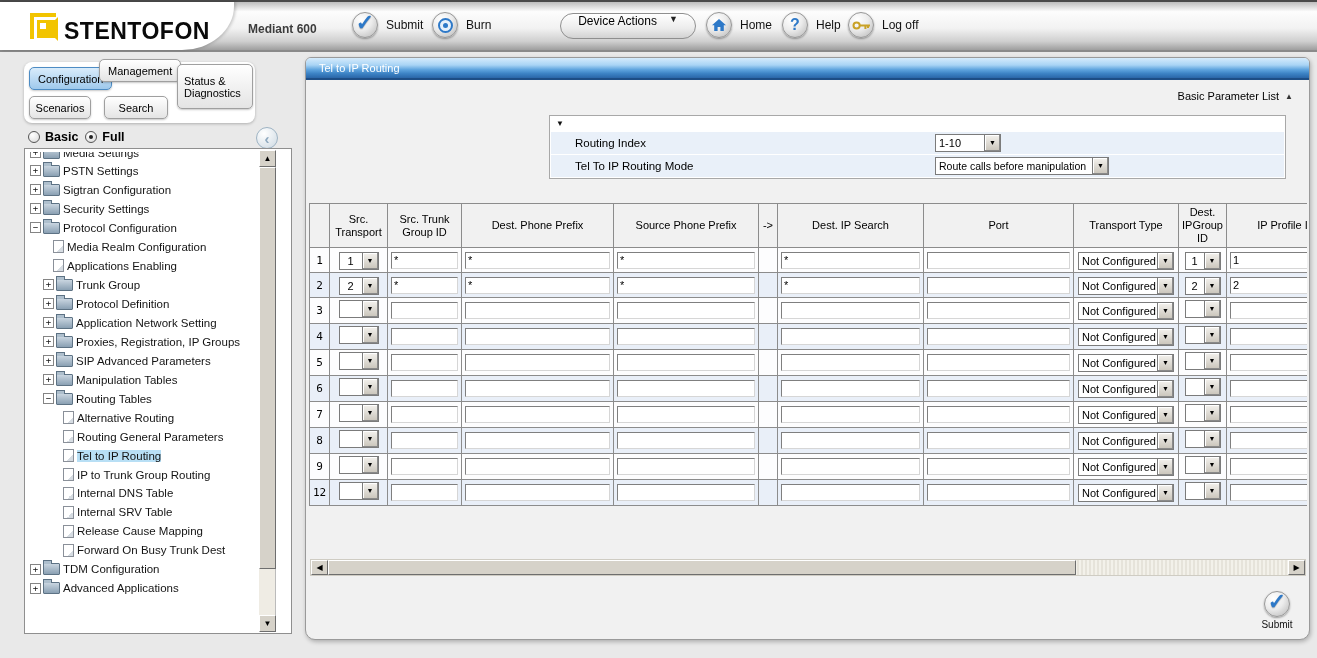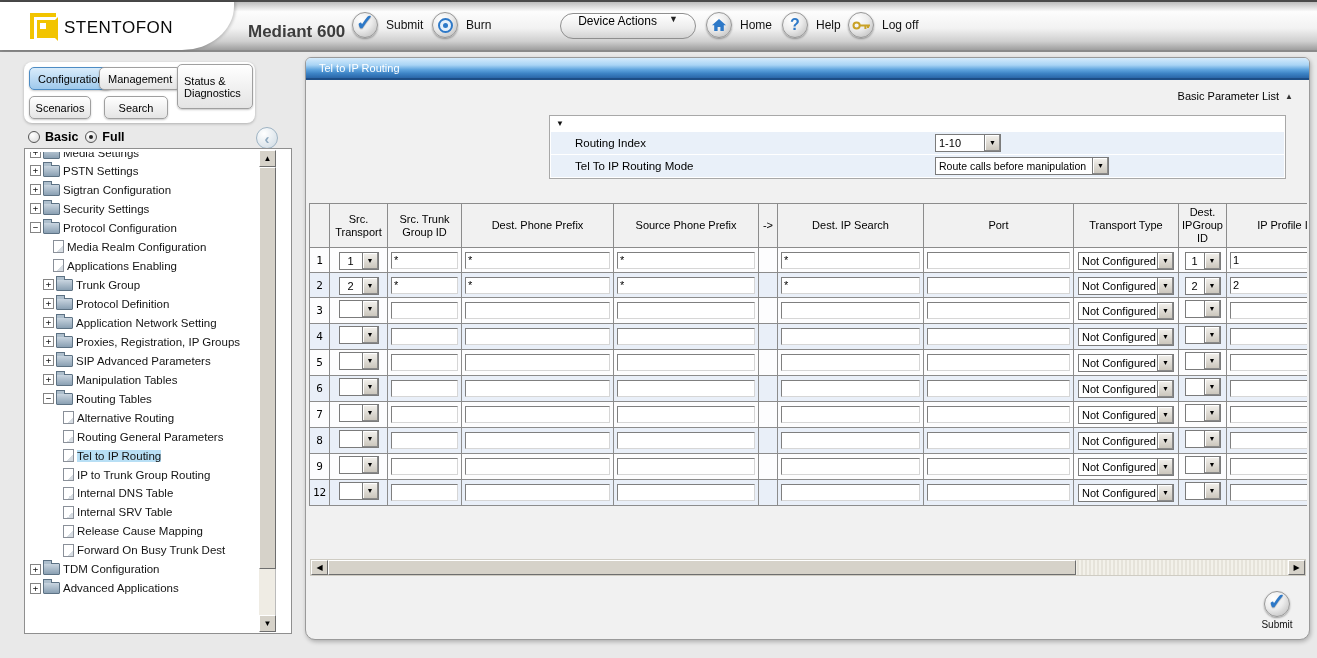--- a/index.html
+++ b/index.html
@@ -8,22 +8,22 @@
 
   
   .toolbar{position:absolute;left:0;top:0;width:1317px;height:52px;
     background:linear-gradient(180deg,#bdbdbd 0%,#fdfdfd 20%,#f2f2f2 55%,#cfcfcf 82%,#9e9e9e 100%);
     border-top:2px solid #4a4a4a;border-bottom:2px solid #8a8a8a;}
   .brand-plate{position:absolute;left:0;top:0;width:234px;height:48px;background:#fff;
     border-bottom-right-radius:52px 44px;box-shadow:2px 0 3px rgba(0,0,0,.18);}
   .brand-logo{position:absolute;left:30px;top:11px;width:26px;height:26px;background:var(--brand-yellow);}
   .brand-logo::before{content:"";position:absolute;left:4px;top:4px;width:18px;height:18px;border:3px solid #fff;border-right-color:var(--brand-yellow);}
   .brand-logo::after{content:"";position:absolute;left:10px;top:10px;width:6px;height:6px;background:#fff;}
-  .brand-text{position:absolute;left:64px;top:16px;font-size:17px;font-weight:400;letter-spacing:.5px;color:#0a0a0a;}
-  .device-name{position:absolute;left:248px;top:20px;font-size:17px;font-weight:bold;color:#3c3c3c;}
+  .brand-text{position:absolute;left:64px;top:16px;font-size:23px;font-weight:700;letter-spacing:.5px;color:#0a0a0a;}
+  .device-name{position:absolute;left:248px;top:20px;font-size:12px;font-weight:bold;color:#3c3c3c;}
   .tbtn{position:absolute;top:10px;display:flex;align-items:center;gap:8px;font-size:12px;color:#111;cursor:pointer;}
   .orb{width:26px;height:26px;border-radius:50%;flex:0 0 26px;
     background:radial-gradient(circle at 35% 28%,#ffffff 0%,#ececec 45%,#b5b5b5 100%);
     border:1px solid #979797;box-shadow:0 1px 2px rgba(0,0,0,.35);
     display:flex;align-items:center;justify-content:center;overflow:visible;}
   .glyph-check{font-size:22px;font-weight:bold;color:var(--icon-blue);margin-top:-5px;text-shadow:0 1px 1px rgba(0,0,0,.25);}
   .burn-ring{width:15px;height:15px;border-radius:50%;border:2px solid var(--icon-blue);background:#e8f1fb;display:flex;align-items:center;justify-content:center;}
   .burn-ring::before{content:"";width:5px;height:5px;border-radius:50%;background:var(--icon-blue);}
   .glyph-help{font-size:16px;font-weight:bold;color:var(--icon-blue);}
   .pill{position:absolute;left:560px;top:11px;width:136px;height:26px;border-radius:13px;
@@ -31,21 +31,21 @@
     display:flex;align-items:flex-start;justify-content:center;gap:12px;font-size:12px;cursor:pointer;}
   .pill .arr{font-size:9px;color:#222;}
 
   
   .tabs-plate{position:absolute;left:24px;top:62px;width:231px;height:61px;background:#fff;border-radius:8px;box-shadow:0 1px 3px rgba(0,0,0,.25);}
   .tab{position:absolute;height:23px;border:1px solid #9f9f9f;border-radius:5px;
     background:linear-gradient(180deg,#ffffff,#e4e4e4);font-size:11px;display:flex;align-items:center;justify-content:center;
     padding:0 8px;cursor:pointer;box-shadow:0 1px 2px rgba(0,0,0,.22);}
   .tab.active{background:linear-gradient(180deg,#d9ecfb,var(--active-tab));border-color:#4d8cc4;}
   #tab-0{left:29px;top:67px;}
-  #tab-1{left:99px;top:67px;}
+  #tab-1{left:99px;top:59px;}
   #tab-2{left:177px;top:64px;height:45px;width:76px;line-height:12px;justify-content:flex-start;text-align:left;padding:0 6px;}
   #tab-3{left:29px;top:96px;width:62px;}
   #tab-4{left:104px;top:96px;width:64px;}
   .scope{position:absolute;left:28px;top:130px;display:flex;align-items:center;gap:7px;font-size:12.5px;font-weight:bold;}
   .radio{width:12px;height:12px;border-radius:50%;border:1px solid #555;background:radial-gradient(circle at 35% 30%,#fff,#d8d8d8);position:relative;display:inline-block;}
   .radio.sel::after{content:"";position:absolute;left:3px;top:3px;width:4px;height:4px;border-radius:50%;background:#222;}
   .scope .grp{display:flex;align-items:center;gap:5px;cursor:pointer;justify-content:center;}
   .collapse-btn{position:absolute;left:256px;top:127px;width:22px;height:22px;border-radius:50%;
     background:radial-gradient(circle at 35% 28%,#ffffff,#cdd9e2);border:1px solid #9fb4c4;color:#8fa9bf;
     font-size:15px;font-weight:bold;display:flex;align-items:center;justify-content:center;cursor:pointer;}

